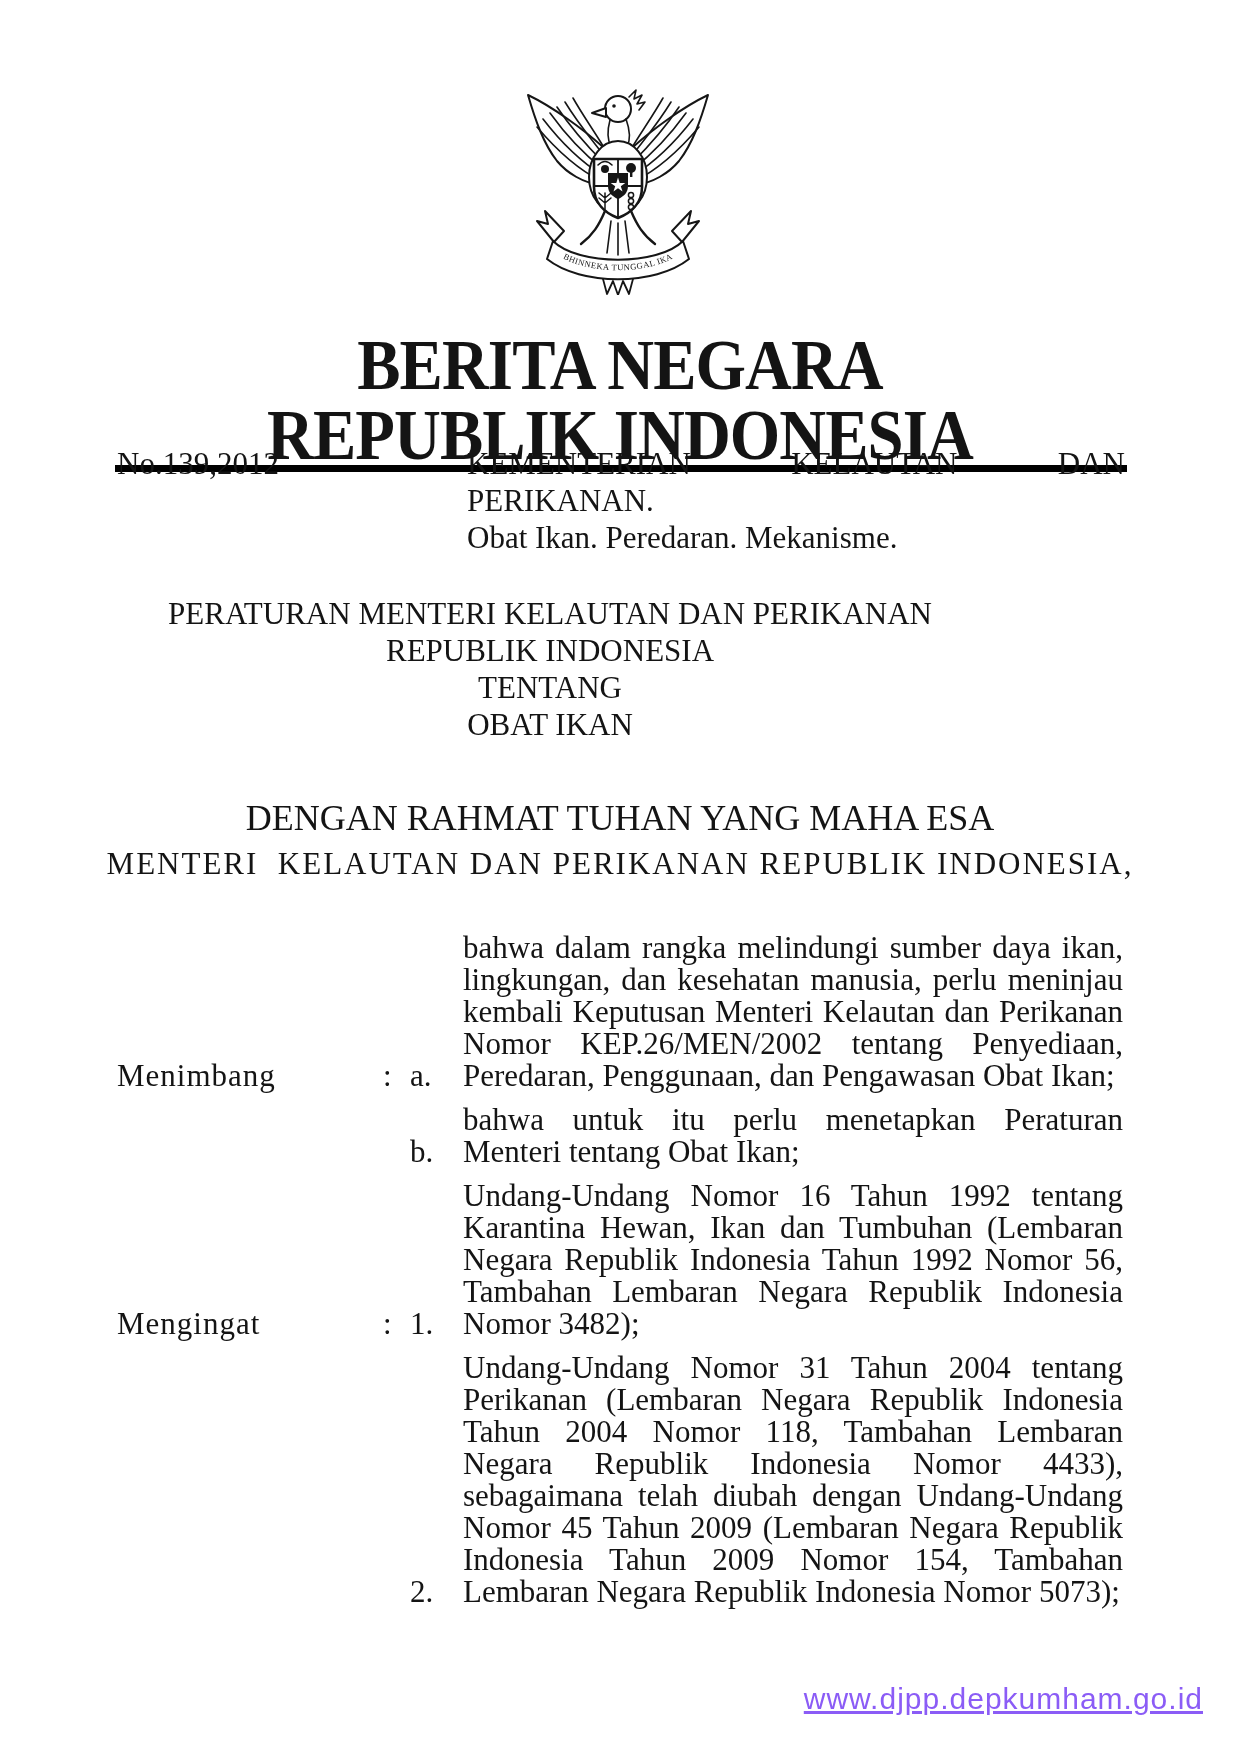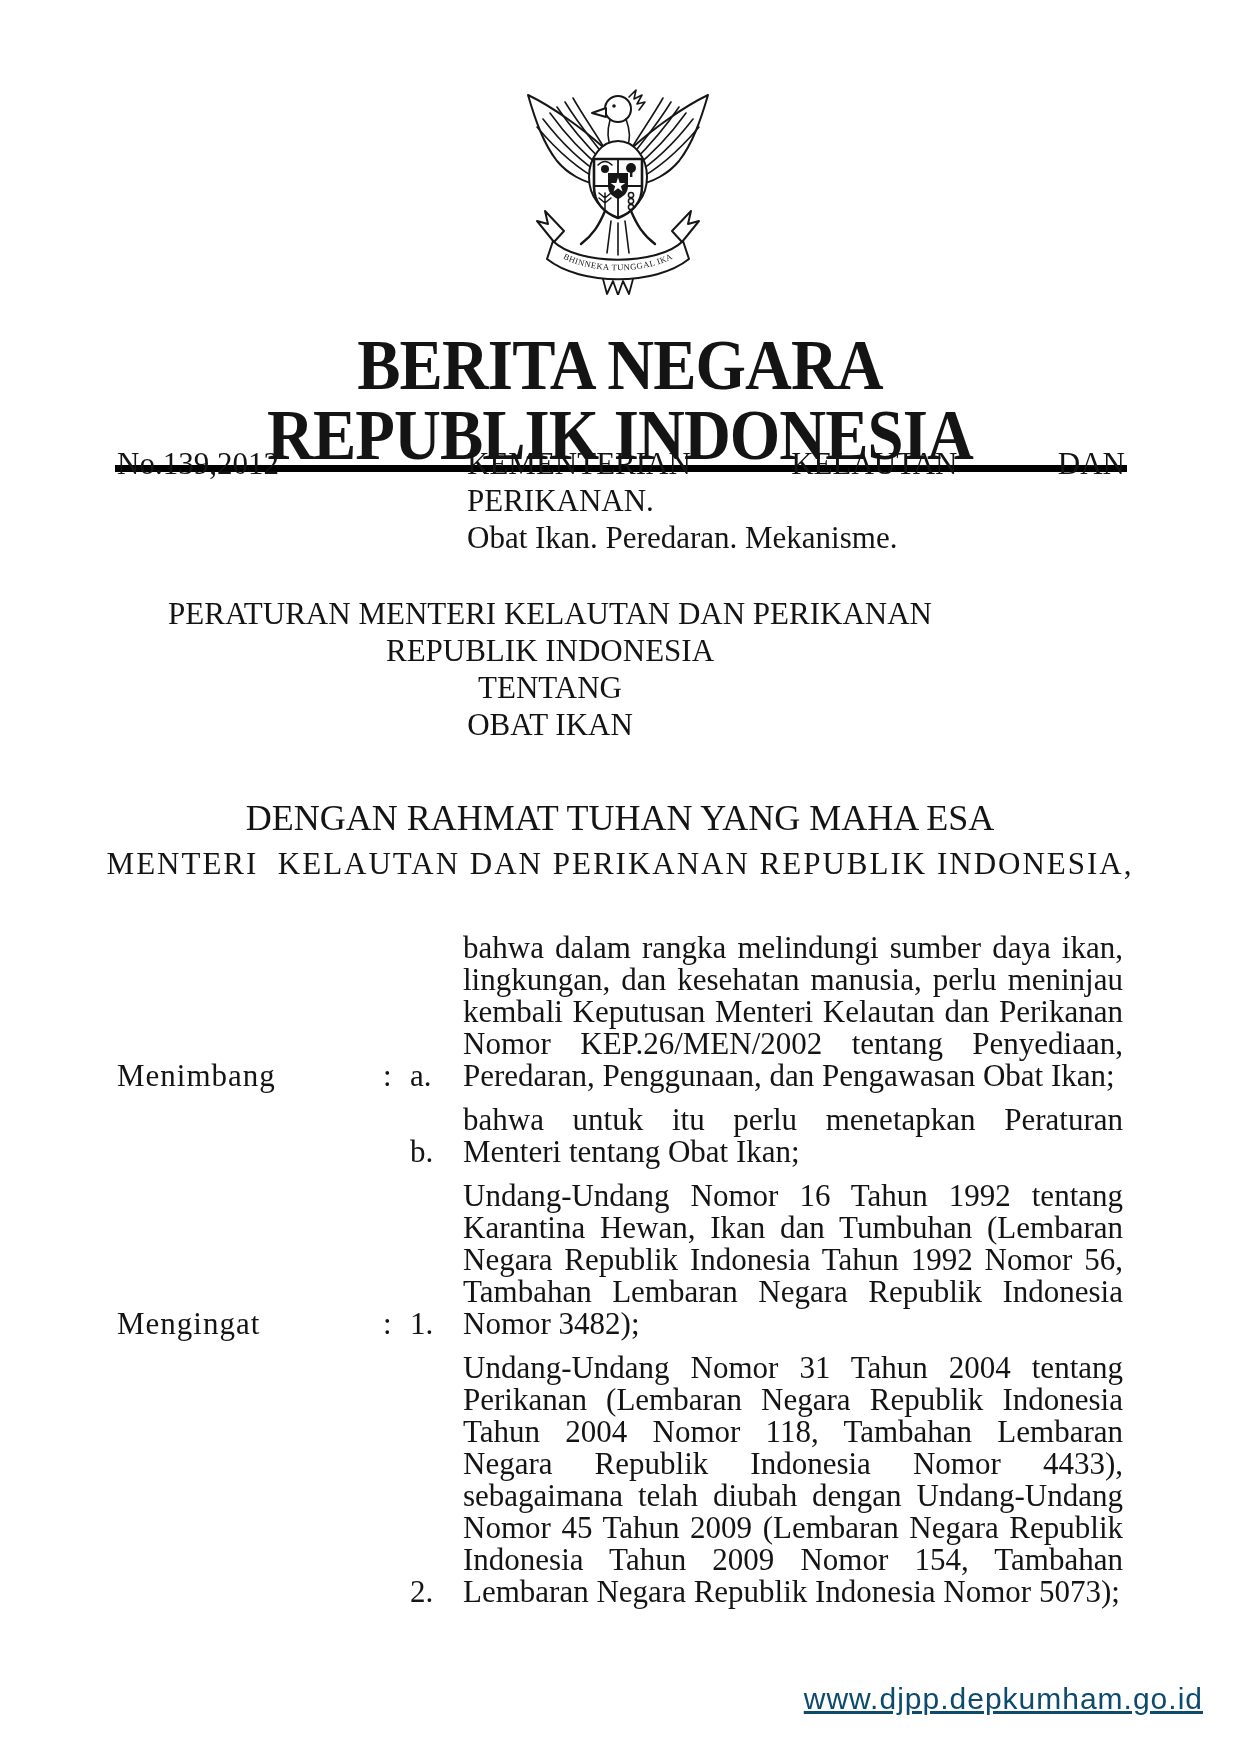--- a/index.html
+++ b/index.html
@@ -60,21 +60,21 @@
   .clause-row{ display:flex; align-items:flex-end; margin-bottom:12px; }
   .clause-label{ width:266px; flex:0 0 266px; letter-spacing:1px; }
   .clause-colon{ width:27px;  flex:0 0 27px; }
   .clause-marker{ width:53px; flex:0 0 53px; }
   .clause-text{ width:660px;  flex:0 0 660px; text-align:justify; }
   
   .watermark{
     position:absolute; right:37px; top:1682px;
     font-family:"Liberation Sans", sans-serif;
     font-size:30px; line-height:34px;
-    color:#0c4a6e;
+    color:#8b5cf6;
     text-decoration:underline;
     letter-spacing:1px;
     white-space:nowrap;
   }
 </style>
 </head>
 <body>
 
 <div class="page">
 

